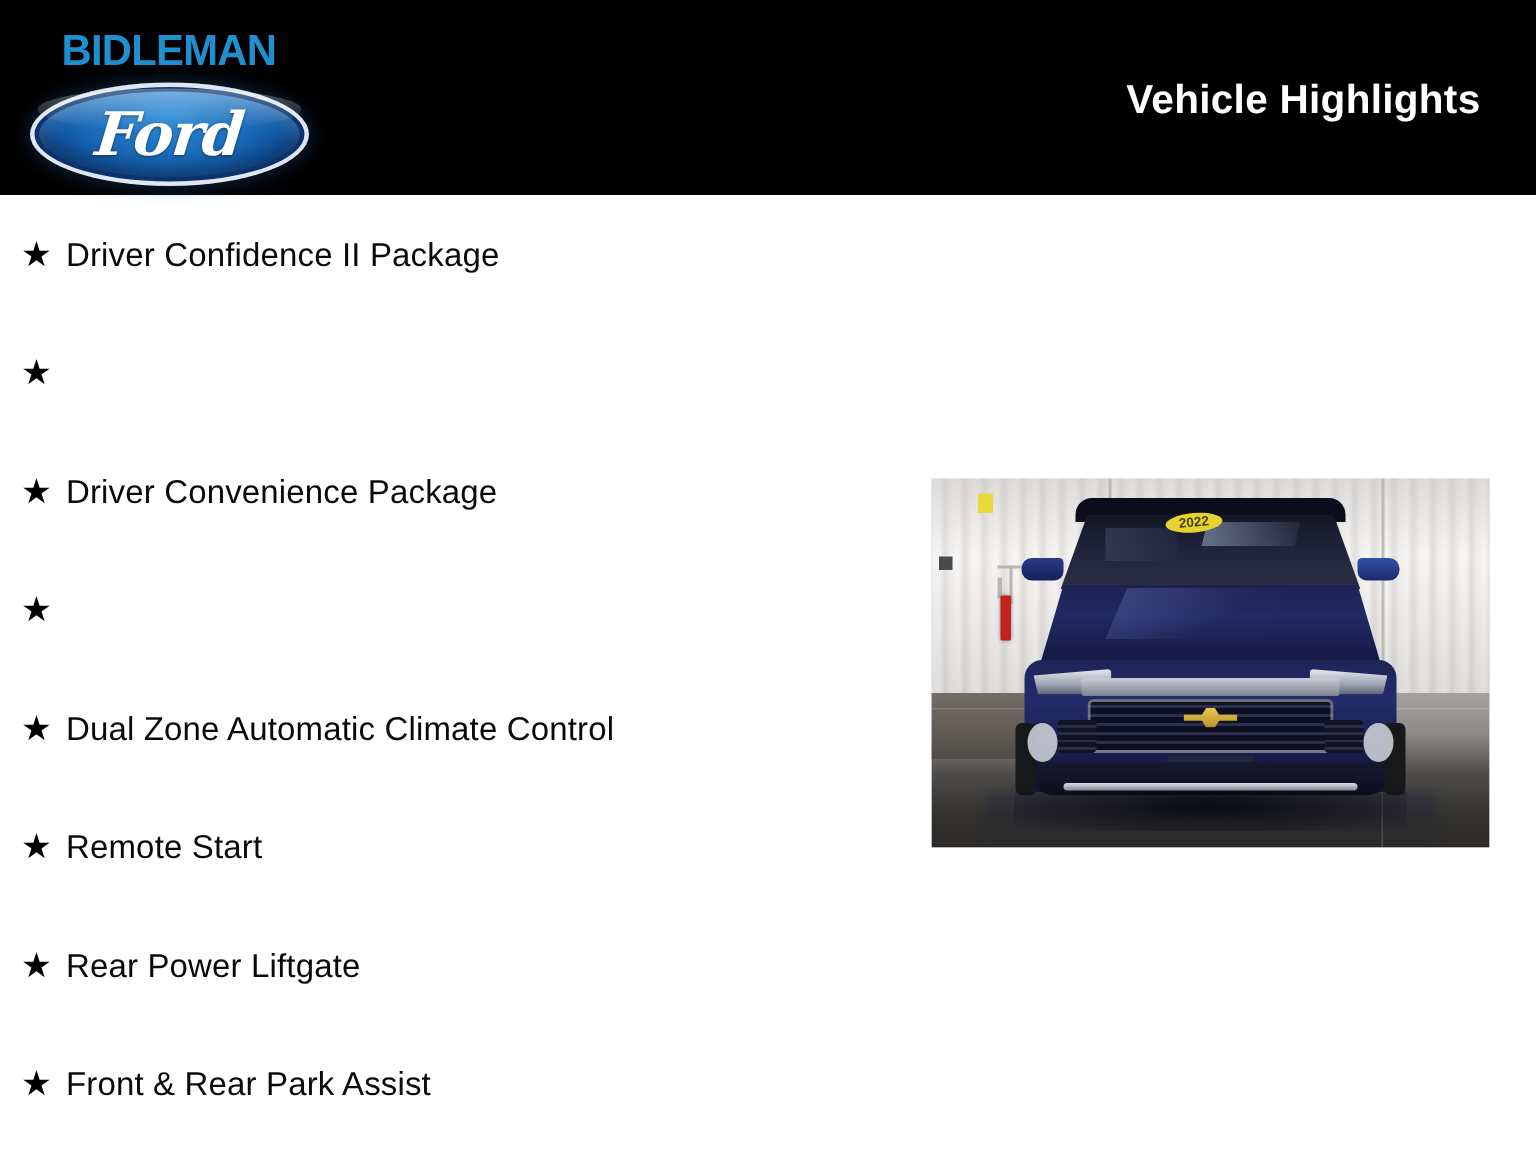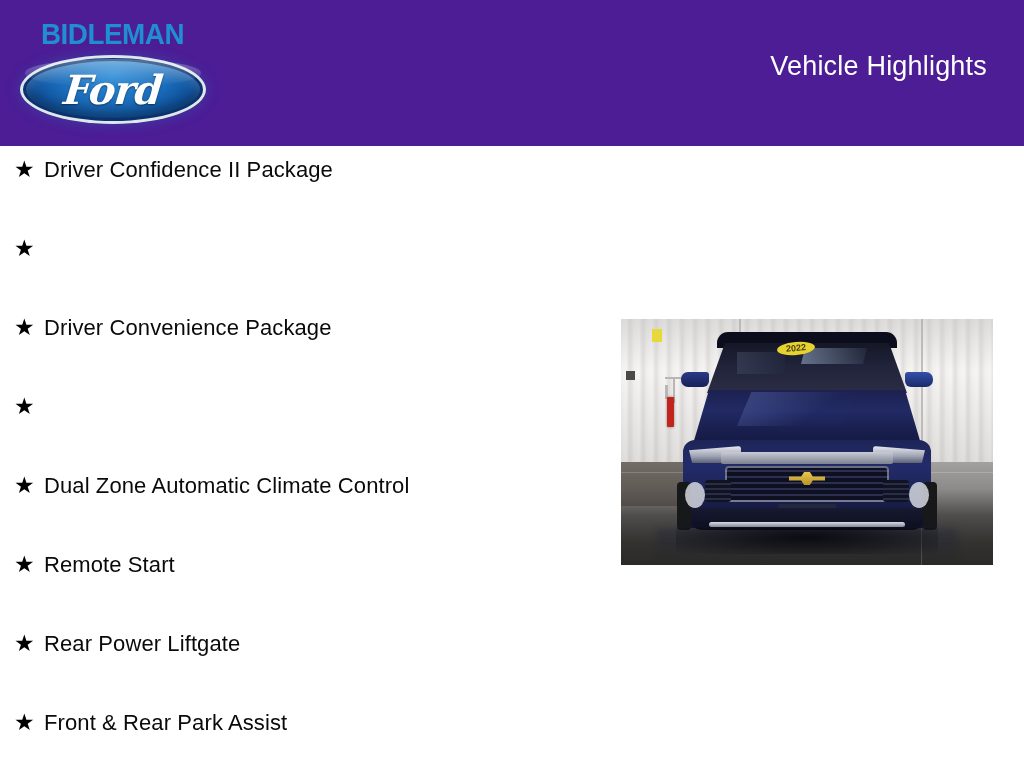--- a/index.html
+++ b/index.html
@@ -7,22 +7,22 @@
     width:1024px; height:768px;
     background:#ffffff;
     font-family:"Liberation Sans", sans-serif;
     overflow:hidden;
   }
   .slide { position:relative; width:1024px; height:768px; background:#fff; }
 
   
   .header {
     position:absolute; top:0; left:0;
-    width:1024px; height:146px;
-    background:#4c1d95;
+    width:1024px; height:130px;
+    background:#000000;
   }
   .brand {
     position:absolute; left:13px; top:20px;
     width:200px; height:104px;
     display:flex; flex-direction:column; align-items:center;
   }
   .brand-name {
     font-size:29px; font-weight:bold; letter-spacing:-0.5px;
     color:#1f8fd0; line-height:1; white-space:nowrap;
     transform:scaleX(0.96); transform-origin:center;
@@ -47,21 +47,21 @@
   .ford-script {
     position:relative; z-index:2;
     font-family:"DejaVu Serif", serif;
     font-style:italic; font-weight:bold;
     font-size:40px; color:#ffffff; letter-spacing:-1px;
     text-shadow:0 1px 2px rgba(0,0,0,0.45);
     transform:skewX(-6deg);
   }
   .header-title {
     position:absolute; right:37px; top:51px;
-    font-size:27px; font-weight:normal; color:#ffffff;
+    font-size:27px; font-weight:bold; color:#ffffff;
     letter-spacing:0.2px; white-space:nowrap;
   }
 
   
   .highlights {
     position:absolute; left:0; top:130px;
     width:600px; height:638px;
     padding-top:28px;
   }
   .hl-row {

